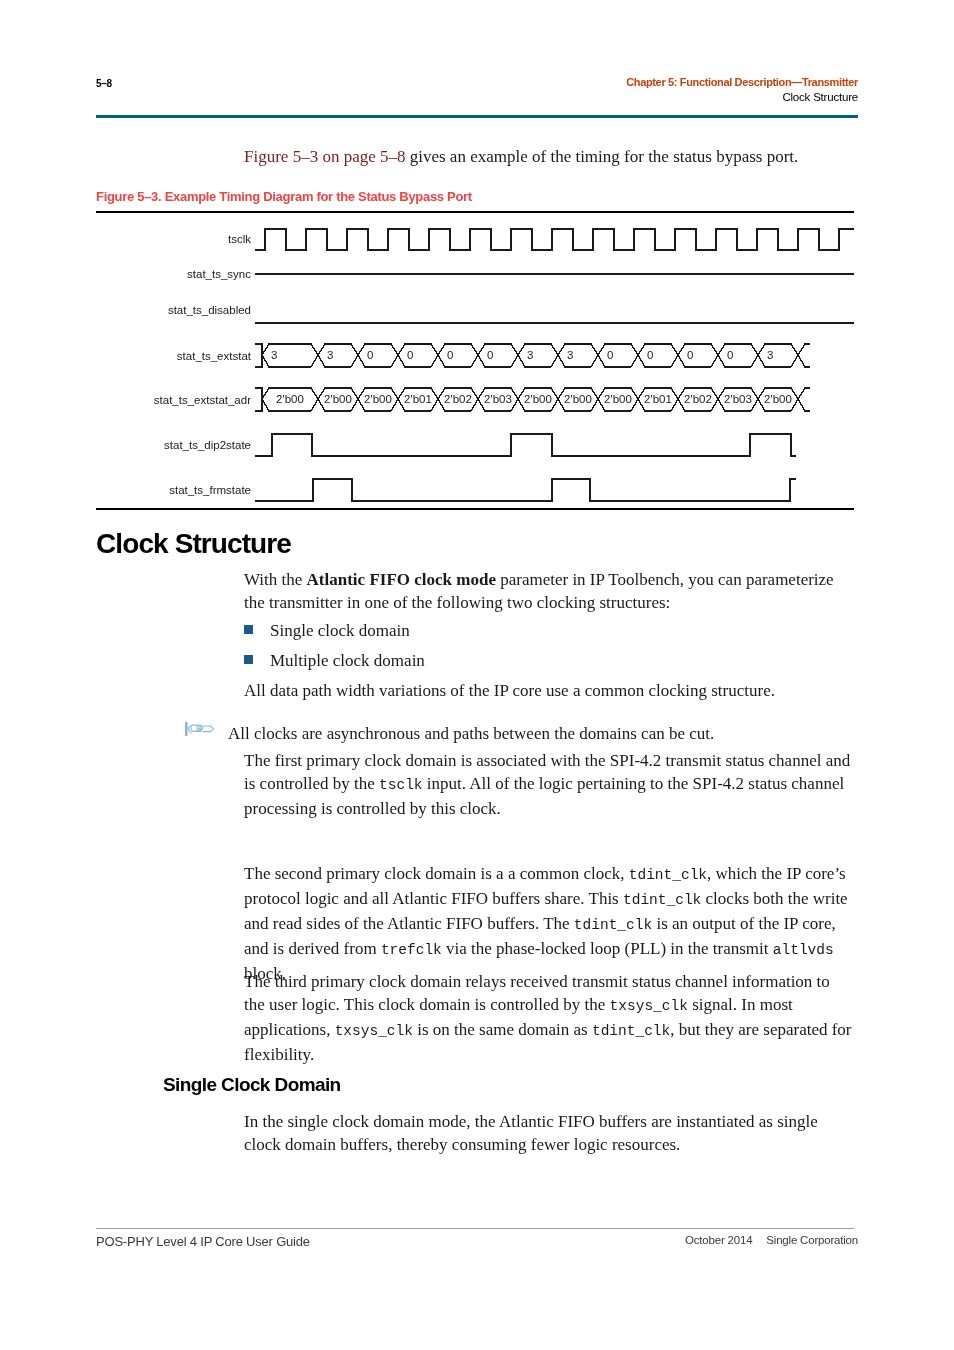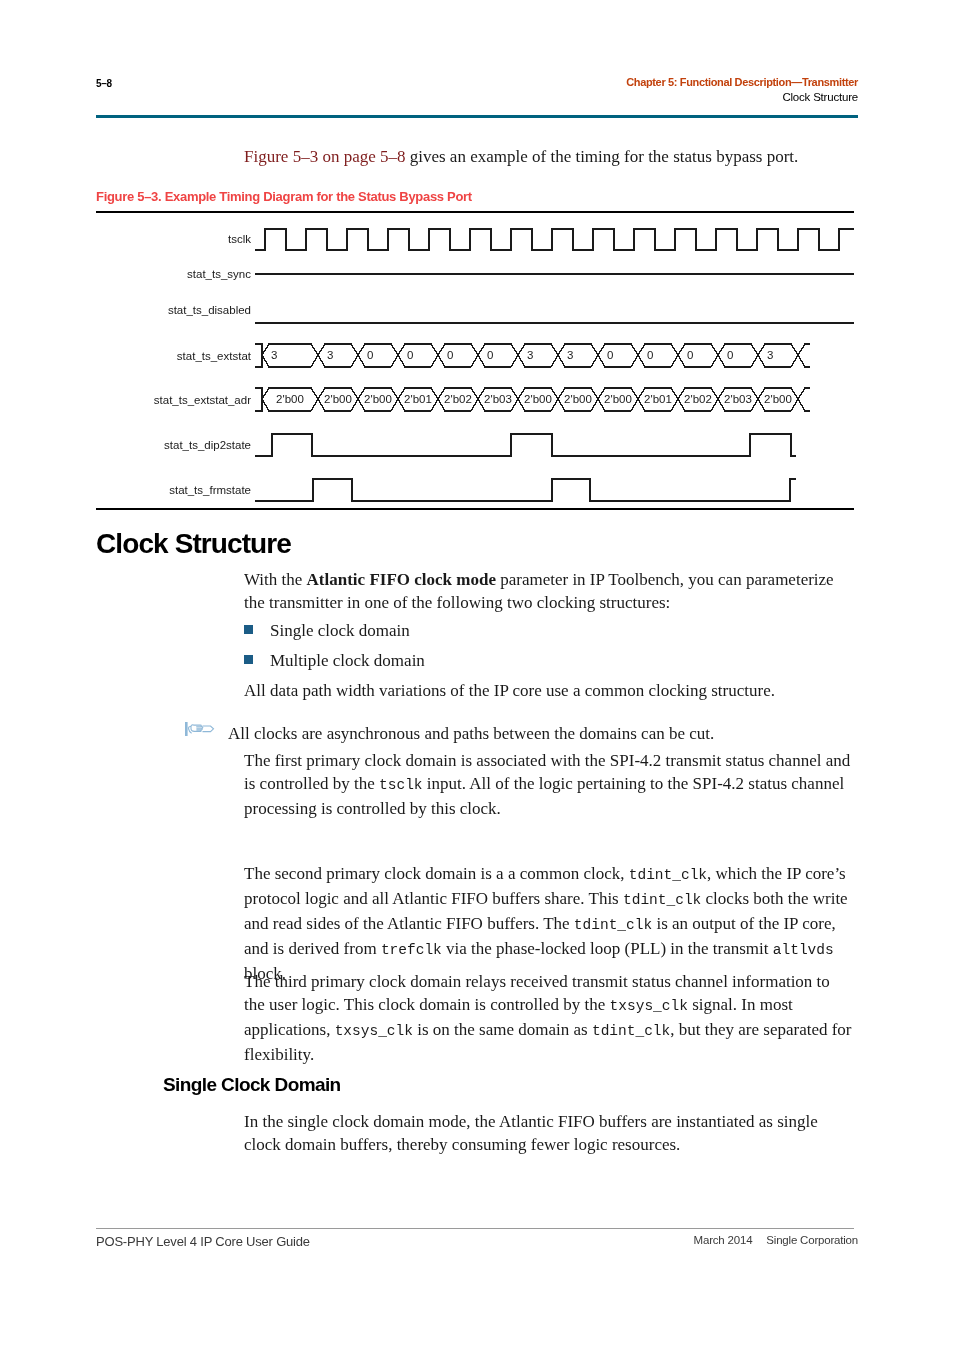--- a/index.html
+++ b/index.html
@@ -305,16 +305,16 @@
 
   <div class="h2">Single Clock Domain</div>
 
   <div class="body-col" style="top:1110px;">
     <p class="para">In the single clock domain mode, the Atlantic FIFO buffers are instantiated as single clock domain buffers, thereby consuming fewer logic resources.</p>
   </div>
 
   <div class="ftr-rule"></div>
   <div class="ftr-left">POS-PHY Level 4 IP Core User Guide</div>
   <div class="ftr-right">
-    <span class="ftr-date">March 2014</span><span>Single Corporation</span>
+    <span class="ftr-date">October 2014</span><span>Single Corporation</span>
   </div>
 
 </div>
 
 </body></html>

